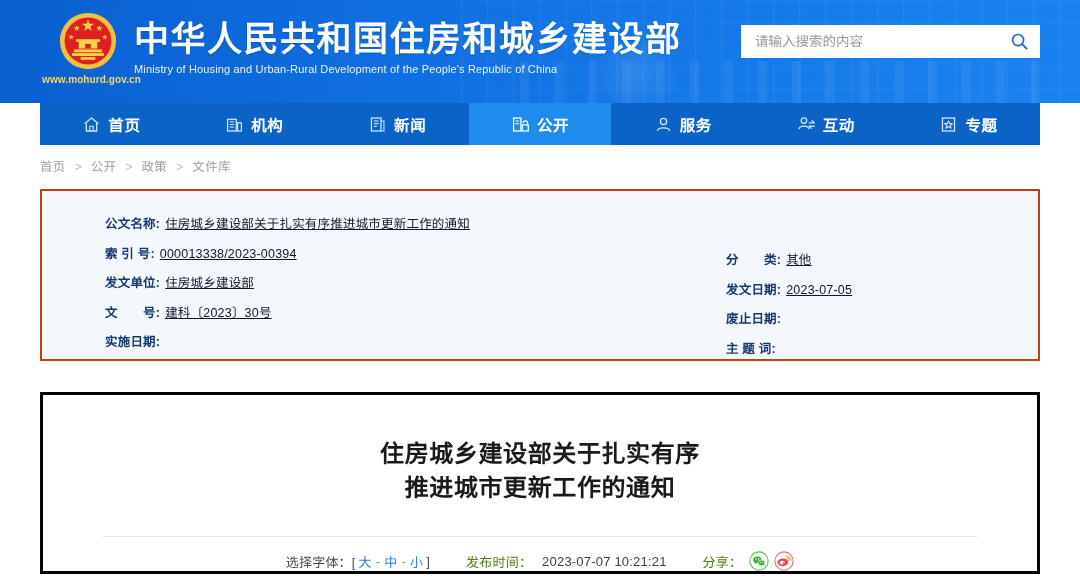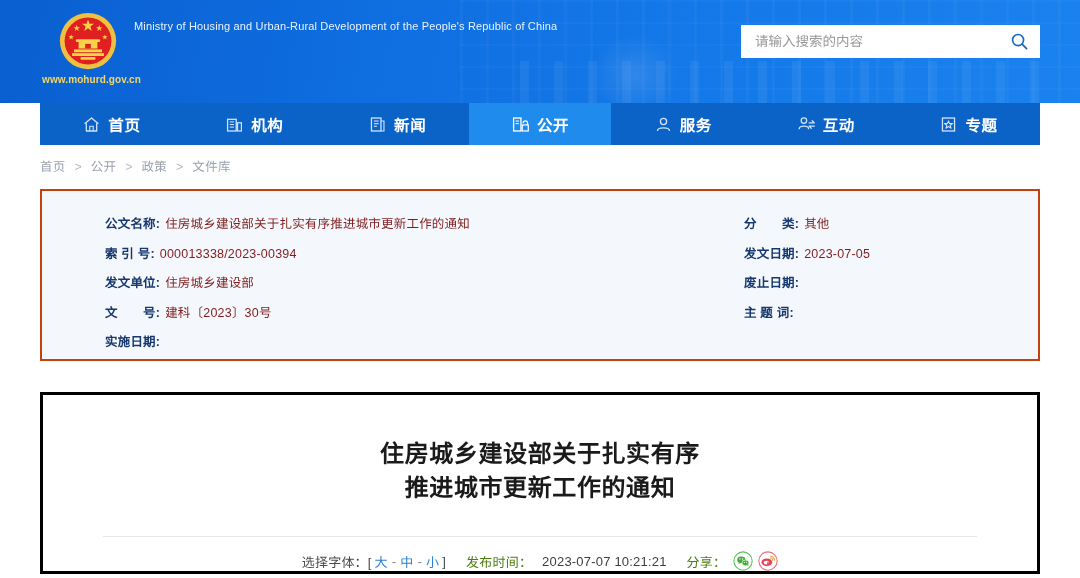--- a/index.html
+++ b/index.html
@@ -174,38 +174,39 @@
     background: #f4f8fd;
     border: 2px solid #c2410c;
     padding: 22px 0 0 0;
     position: relative;
   }
   .meta-col {
     position: absolute;
     top: 22px;
   }
   .meta-col.left  { left: 63px;  width: 620px; }
-  .meta-col.right { left: 702px; width: 290px; }
+  .meta-col.right { left: 684px; width: 290px; margin-top: 36px; }
   .meta-row {
     display: flex;
     align-items: baseline;
     height: 24px;
     margin-bottom: 5.5px;
     font-size: 12.5px;
   }
   .meta-label {
     color: #17386e;
     font-weight: bold;
     white-space: pre;
     letter-spacing: .2px;
   }
   .meta-value {
-    color: #7f1d1d;
+    color: #0f172a;
     margin-left: 5px;
     letter-spacing: .2px;
+    text-decoration: underline;
   }
 
   
   .content-card {
     margin: 31px auto 0;
     width: 1000px;
     min-height: 181px;
     background: #ffffff;
     border: 3px solid #000000;
     padding: 42px 60px 0;
@@ -223,21 +224,21 @@
     margin: 31px auto 0;
     width: 100%;
     height: 1px;
     background: #e3e7ec;
   }
   .doc-toolbar {
     margin-top: 14px;
     display: flex;
     align-items: center;
     justify-content: center;
-    gap: 20px;
+    gap: 36px;
     font-size: 13px;
     color: #4a4a4a;
     letter-spacing: .2px;
   }
   .tb-group { display: flex; align-items: center; gap: 2px; white-space: nowrap; }
   .tb-label { color: #4d7c0f; }
   .tb-value { color: #3d3d3d; margin-left: 8px; }
   .fs-bracket { color: #4a4a4a; }
   .fs-opt { color: #2b7fd4; cursor: pointer; padding: 0 1px; }
   .fs-dash { color: #8a8a8a; padding: 0 1px; }
@@ -268,20 +269,21 @@
         <rect x="22" y="33" width="20" height="7" fill="#f5d44a"></rect>
         <rect x="29" y="35" width="6" height="5" fill="#e02020"></rect>
         <rect x="17" y="41" width="30" height="3" fill="#f5d44a"></rect>
         <rect x="15" y="45" width="34" height="3" fill="#f5d44a"></rect>
 
         <rect x="24" y="49" width="16" height="3" rx="1" fill="#f5d44a"></rect>
       </svg>
       <span class="site-url">www.mohurd.gov.cn</span>
     </div>
     <div class="brand-text">
+      <div class="brand-cn">中华人民共和国住房和城乡建设部</div>
       <div class="brand-en">Ministry of Housing and Urban-Rural Development of the People's Republic of China</div>
     </div>
   </div>
 
   <div class="search-box">
     <input class="search-input" type="text" placeholder="请输入搜索的内容" style="">
     <button class="search-btn">
       <svg width="19" height="19" viewBox="0 0 20 20">
         <circle cx="8.5" cy="8.5" r="5.8" fill="none" stroke="#1667c9" stroke-width="1.7"></circle>
         <line x1="12.8" y1="12.8" x2="17.4" y2="17.4" stroke="#1667c9" stroke-width="1.9" stroke-linecap="round"></line>

